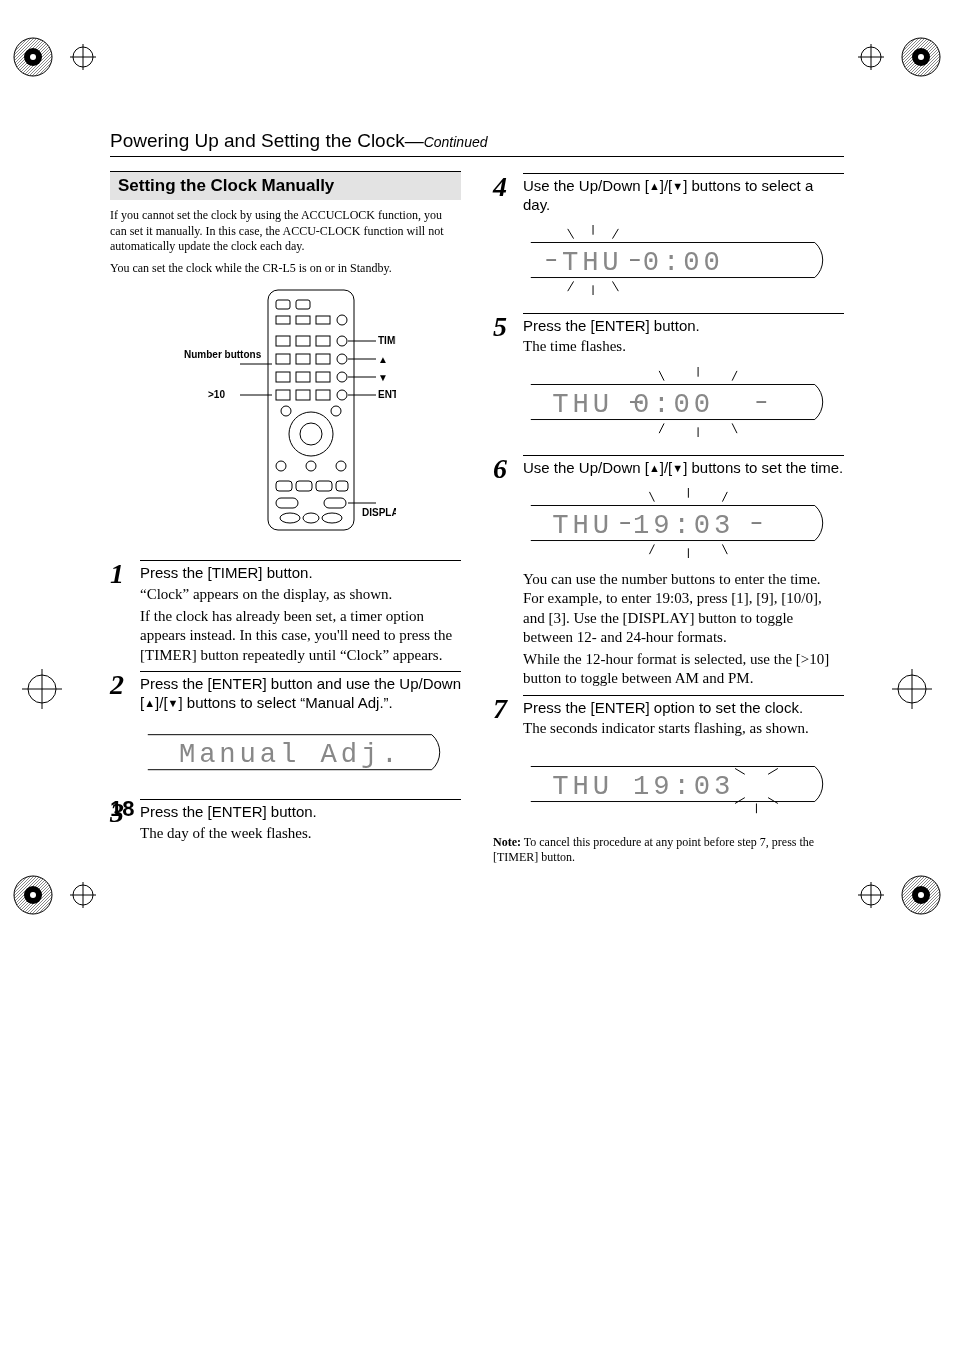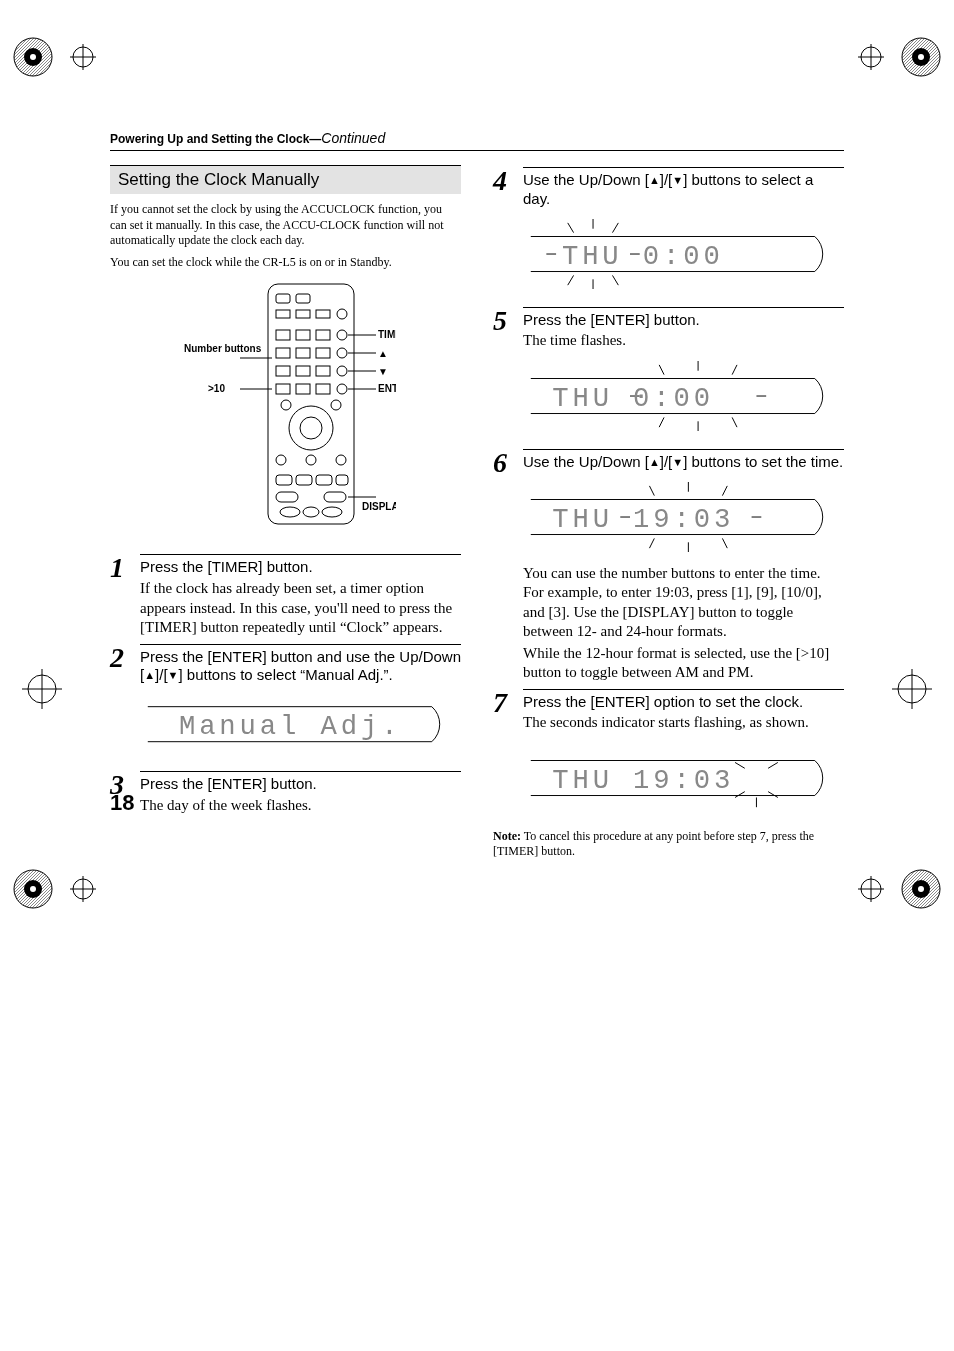--- a/index.html
+++ b/index.html
@@ -14,33 +14,33 @@
   .page {
     padding: 130px 110px 80px 110px;
     position: relative;
   }
   .header-line {
     border-bottom: 1px solid #000;
     padding-bottom: 4px;
     margin-bottom: 14px;
     font-family: Helvetica, Arial, sans-serif;
   }
-  .header-line .section-title { font-weight: bold; font-size: 12px; }
+  .header-line .section-title { font-weight: normal; font-size: 19px; }
   .header-line .continued { font-style: italic; font-size: 14px; font-weight: normal; }
   .cols {
     display: flex;
     gap: 32px;
   }
   .col { flex: 1; min-width: 0; }
   .subsection-title {
     background: #e3e3e3;
     border-top: 1px solid #000;
     padding: 4px 8px;
     font-family: Helvetica, Arial, sans-serif;
-    font-weight: normal;
+    font-weight: bold;
     font-size: 17px;
     margin-bottom: 8px;
   }
   p.body { margin: 0 0 6px 0; line-height: 1.3; font-size: 12px; }
   .remote {
     margin: 10px auto 14px auto;
     width: 220px;
   }
   .remote-svg { display: block; margin: 0 auto; }
   .step {
@@ -260,20 +260,21 @@
           <line x1="172" y1="217" x2="200" y2="217" stroke="#000"></line>
           <text x="186" y="230" font-weight="bold">DISPLAY</text>
         </svg>
       </div>
 
       <div class="step">
         <div class="step-num">1</div>
         <div class="step-body">
           <div class="step-rule"></div>
           <div class="step-head">Press the [TIMER] button.</div>
+          <div class="step-desc">“Clock” appears on the display, as shown.</div>
           <div class="step-desc">If the clock has already been set, a timer option appears instead. In this case, you'll need to press the [TIMER] button repeatedly until “Clock” appears.</div>
         </div>
       </div>
 
       <div class="step">
         <div class="step-num">2</div>
         <div class="step-body">
           <div class="step-rule"></div>
           <div class="step-head">
             <span>Press the [ENTER] button and use the Up/Down [</span><span class="tri">▲</span><span>]/[</span><span class="tri">▼</span><span>] buttons to select “Manual Adj.”.</span>

